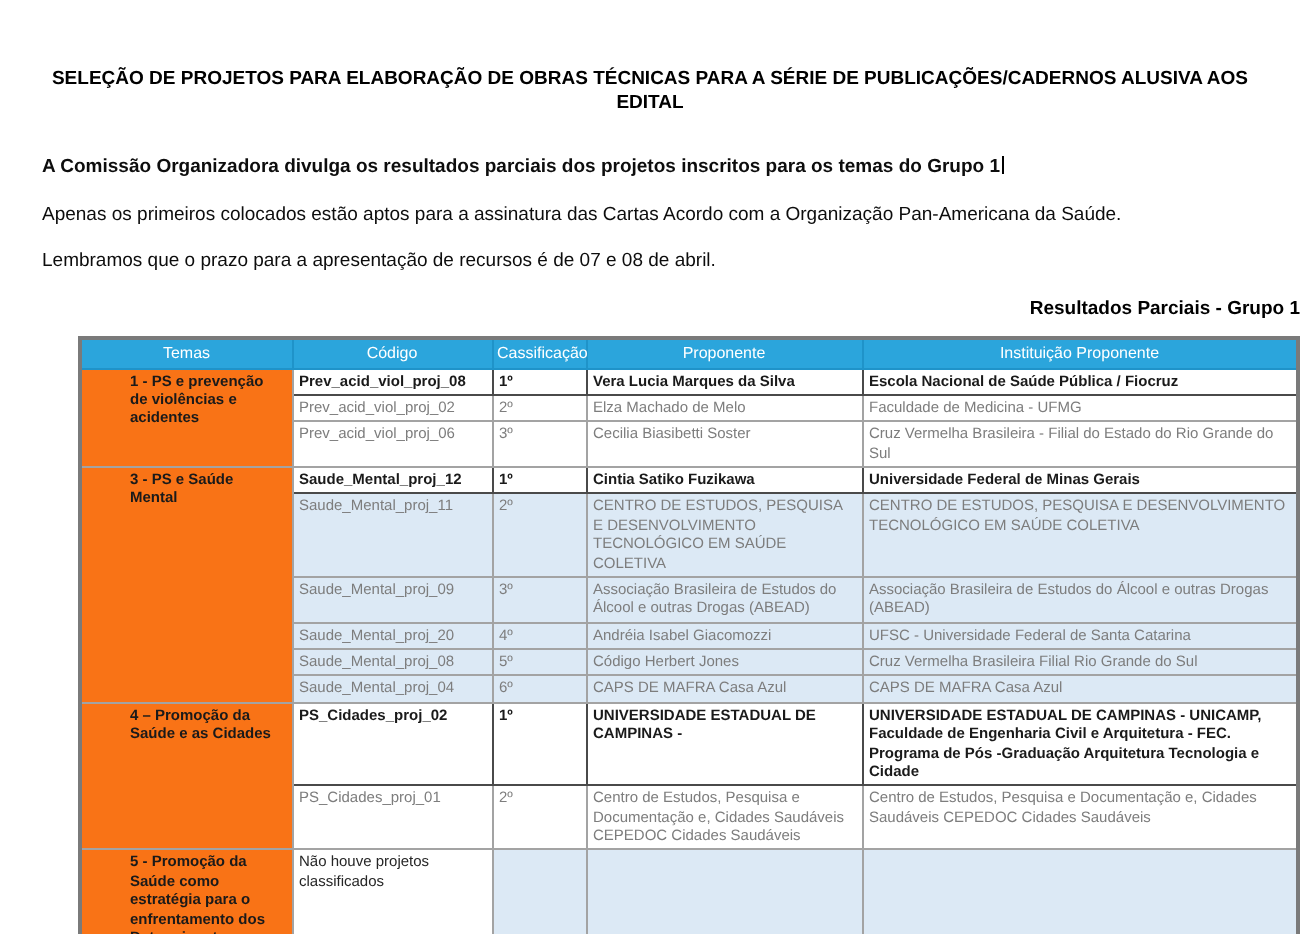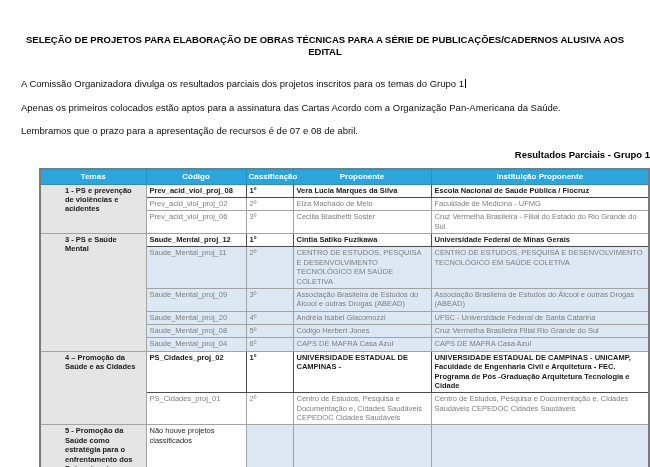--- a/index.html
+++ b/index.html
@@ -19,52 +19,52 @@
     font-family:"Liberation Sans",sans-serif;color:#000;
     overflow:hidden;
   }
   .page{width:650px;height:467px;position:relative;}
   .title-block{
     margin-top:34px;text-align:center;font-weight:bold;
     font-size:9.5px;line-height:12px;color:#000;
   }
   .body-text{margin:0 28px 0 21px;font-size:9.5px;line-height:11px;color:#0d0d0d;}
   .body-text p{margin:0 0 12.5px 0;}
-  .body-text p:first-child{margin-top:20px;}
+  .body-text p:first-child{margin-top:20px;font-weight:bold;}
   .caret{
     display:inline-block;width:1px;height:9px;background:#000;
     margin-left:1px;vertical-align:-1px;
   }
   .caption{
     text-align:right;font-weight:bold;font-size:9.5px;margin:7px 0 8px 0;color:#000;
   }
   table.results{
     border-collapse:collapse;table-layout:fixed;
     margin-left:39px;width:609px;
     font-size:7.5px;line-height:1.25;
     border:2px solid var(--outer);
   }
   col.c-tema{width:106px;}
   col.c-codigo{width:100px;}
   col.c-class{width:47px;}
   col.c-prop{width:138px;}
   col.c-inst{width:218px;}
   th{
-    background:var(--header-bg);color:#fff;font-weight:bold;
+    background:var(--header-bg);color:#fff;font-weight:normal;
     border:1px solid var(--header-line);
     padding:2px 2px;font-size:8px;text-align:center;
   }
   td{
     border:1px solid var(--grid);
     padding:1px 3px 2px 3px;
     vertical-align:top;color:var(--muted);
     overflow:hidden;word-wrap:break-word;
   }
   td.tema-cell{
-    font-weight:bold;color:var(--ink);background:#e5e5e5;padding-left:24px;
+    font-weight:bold;color:var(--ink);background:#f97316;padding-left:24px;
   }
   tr.emphasis td{
     font-weight:bold;color:var(--ink);
     border:1.5px solid var(--dark-grid);
   }
   tr.emphasis td.tema-cell{border:1px solid var(--grid);}
   td.shaded{background:var(--shaded);margin-left:11px;}
   td.plain-dark{color:#262626;background:#fff;}
 </style>
 </head>

